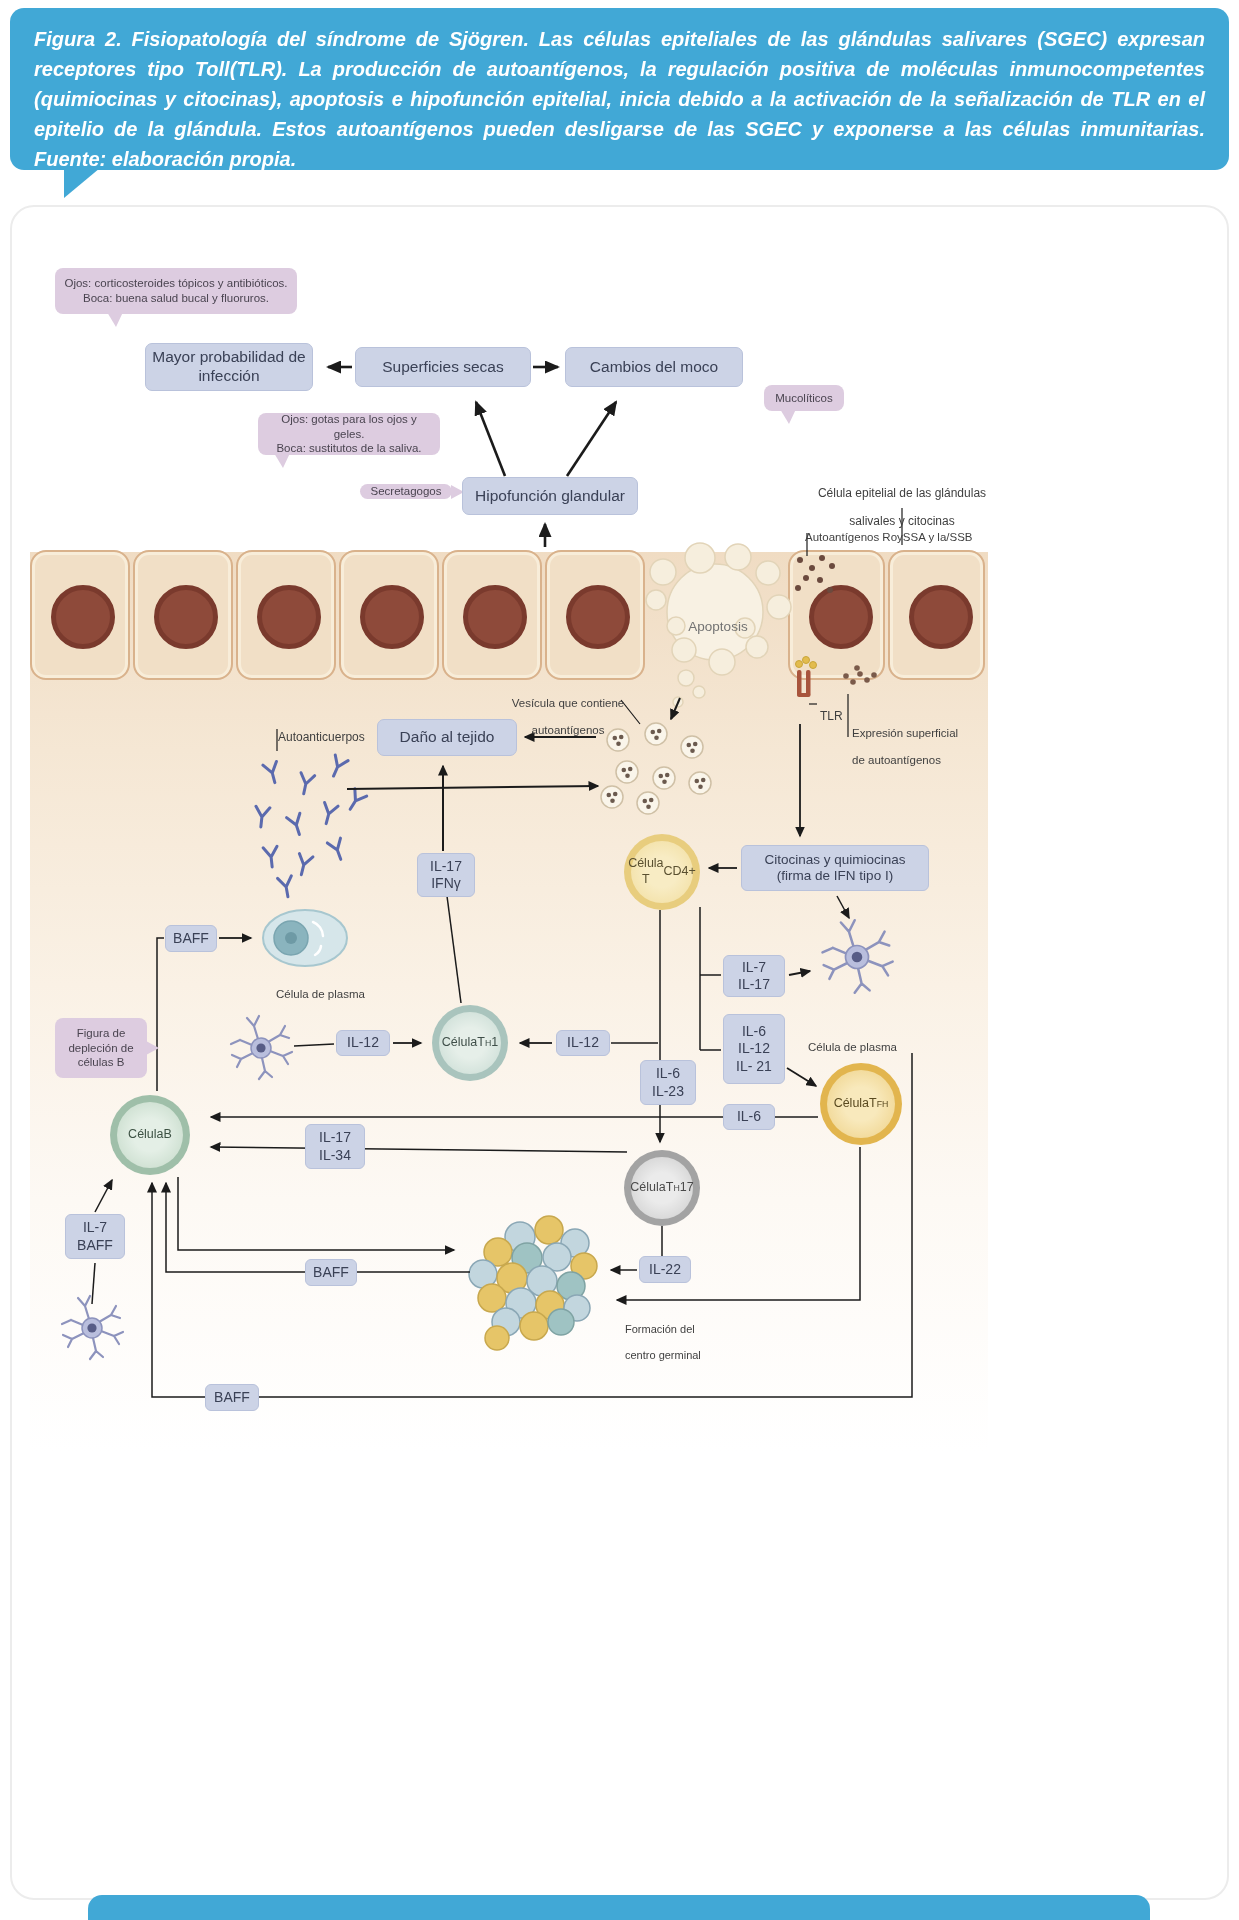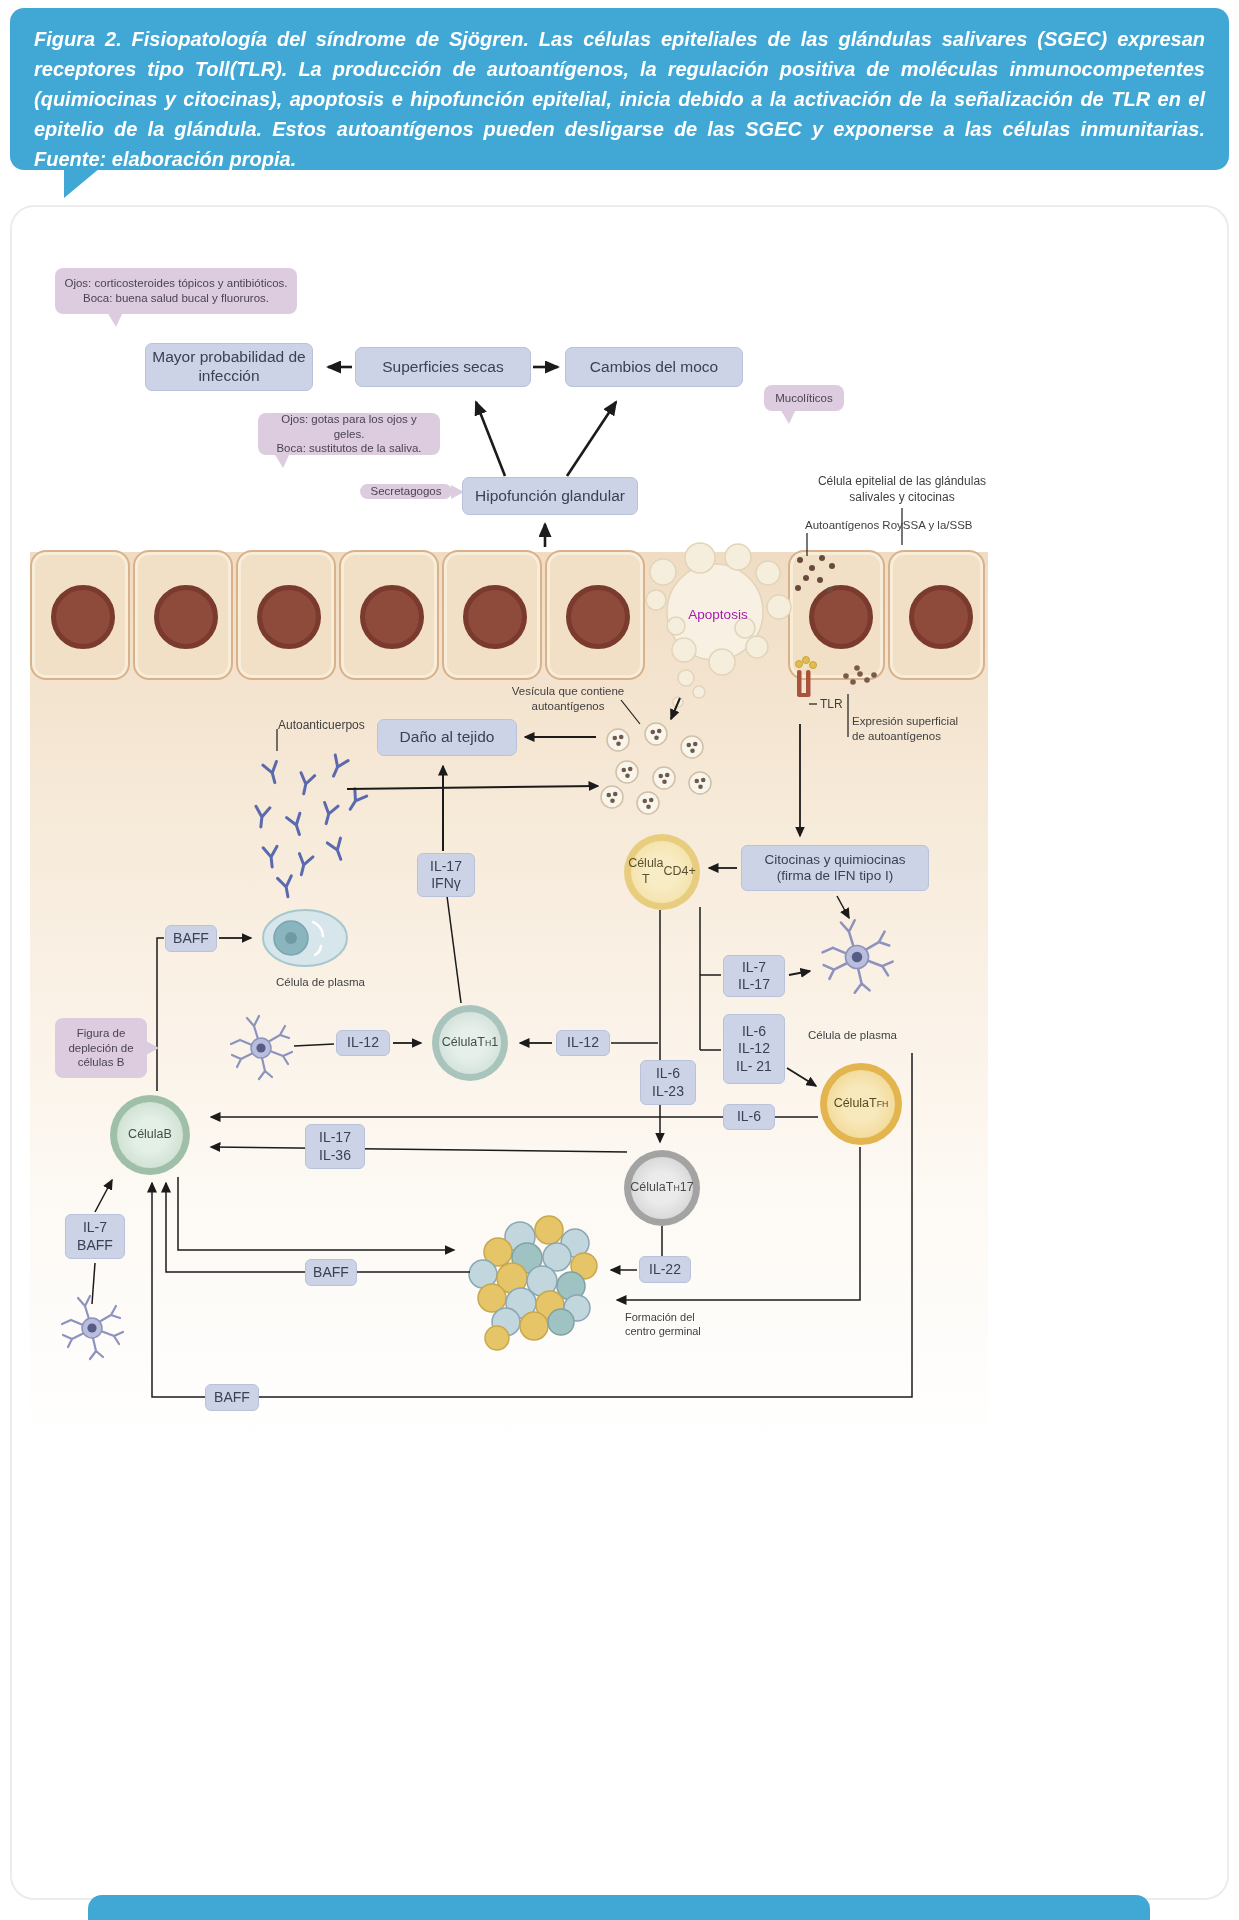--- a/index.html
+++ b/index.html
@@ -33,21 +33,21 @@
       display:flex;flex-direction:column;align-items:center;justify-content:center;text-align:center;
       z-index:3;line-height:1.3;box-sizing:border-box;padding:4px 8px;}
   .callout span{display:block;}
   .tail-down{position:absolute;left:16px;bottom:-13px;width:0;height:0;
       border-left:9px solid transparent;border-right:7px solid transparent;border-top:15px solid #ddcce0;}
   .tail-right{position:absolute;right:-12px;top:50%;margin-top:-7px;width:0;height:0;
       border-top:7px solid transparent;border-bottom:7px solid transparent;border-left:13px solid #ddcce0;}
   
   .lbl{position:absolute;color:#3f3f3f;font-size:11.5px;z-index:3;line-height:1.3;}
   .lbl.center{text-align:center;}
-  .lbl span{display:block;}
+  .lbl span{display:block;margin-top:12px;}
   
   .cellc{position:absolute;border-radius:50%;z-index:3;}
   .cellc-in{position:absolute;inset:7px;border-radius:50%;display:flex;flex-direction:row;
       align-items:center;justify-content:center;text-align:center;font-size:12.5px;line-height:1.25;}
   .subsm{font-size:0.7em;display:inline !important;}
   .cellc-in span{display:block;}
   .cellc-in .l2 span{display:inline;}
   .blue-bar{position:absolute;left:88px;top:1895px;width:1062px;height:25px;background:#41a8d6;
       border-radius:14px 14px 0 0;z-index:4;}
   svg{position:absolute;left:0;top:0;z-index:2;pointer-events:none;}
@@ -344,21 +344,21 @@
   </div>
   <div class="box small" style="left:640px;top:1060px;width:56px;height:45px">
     <span>IL-6</span>
     <span>IL-23</span>
   </div>
   <div class="box small" style="left:723px;top:1104px;width:52px;height:26px">
     <span>IL-6</span>
   </div>
   <div class="box small" style="left:305px;top:1124px;width:60px;height:45px">
     <span>IL-17</span>
-    <span>IL-36</span>
+    <span>IL-34</span>
   </div>
   <div class="box small" style="left:65px;top:1214px;width:60px;height:45px">
     <span>IL-7</span>
     <span>BAFF</span>
   </div>
   <div class="box small" style="left:305px;top:1259px;width:52px;height:27px">
     <span>BAFF</span>
   </div>
   <div class="box small" style="left:639px;top:1256px;width:52px;height:27px">
     <span>IL-22</span>
@@ -367,21 +367,21 @@
     <span>BAFF</span>
   </div>
 
   <div class="lbl center" style="left:812px;top:474px;width:180px;font-size:12px">
     <span>Célula epitelial de las glándulas</span>
     <span>salivales y citocinas</span>
   </div>
   <div class="lbl" style="left:805px;top:518px;width:180px">
     <span>Autoantígenos RoySSA y la/SSB</span>
   </div>
-  <div class="lbl center" style="left:678px;top:606px;width:80px;font-size:13.5px;color:#a21caf">
+  <div class="lbl center" style="left:678px;top:606px;width:80px;font-size:13.5px;color:#737373">
     <span>Apoptosis</span>
   </div>
   <div class="lbl center" style="left:510px;top:684px;width:116px">
     <span>Vesícula que contiene</span>
     <span>autoantígenos</span>
   </div>
   <div class="lbl" style="left:820px;top:697px;width:34px;font-size:12px">
     <span>TLR</span>
   </div>
   <div class="lbl" style="left:852px;top:714px;width:122px">

